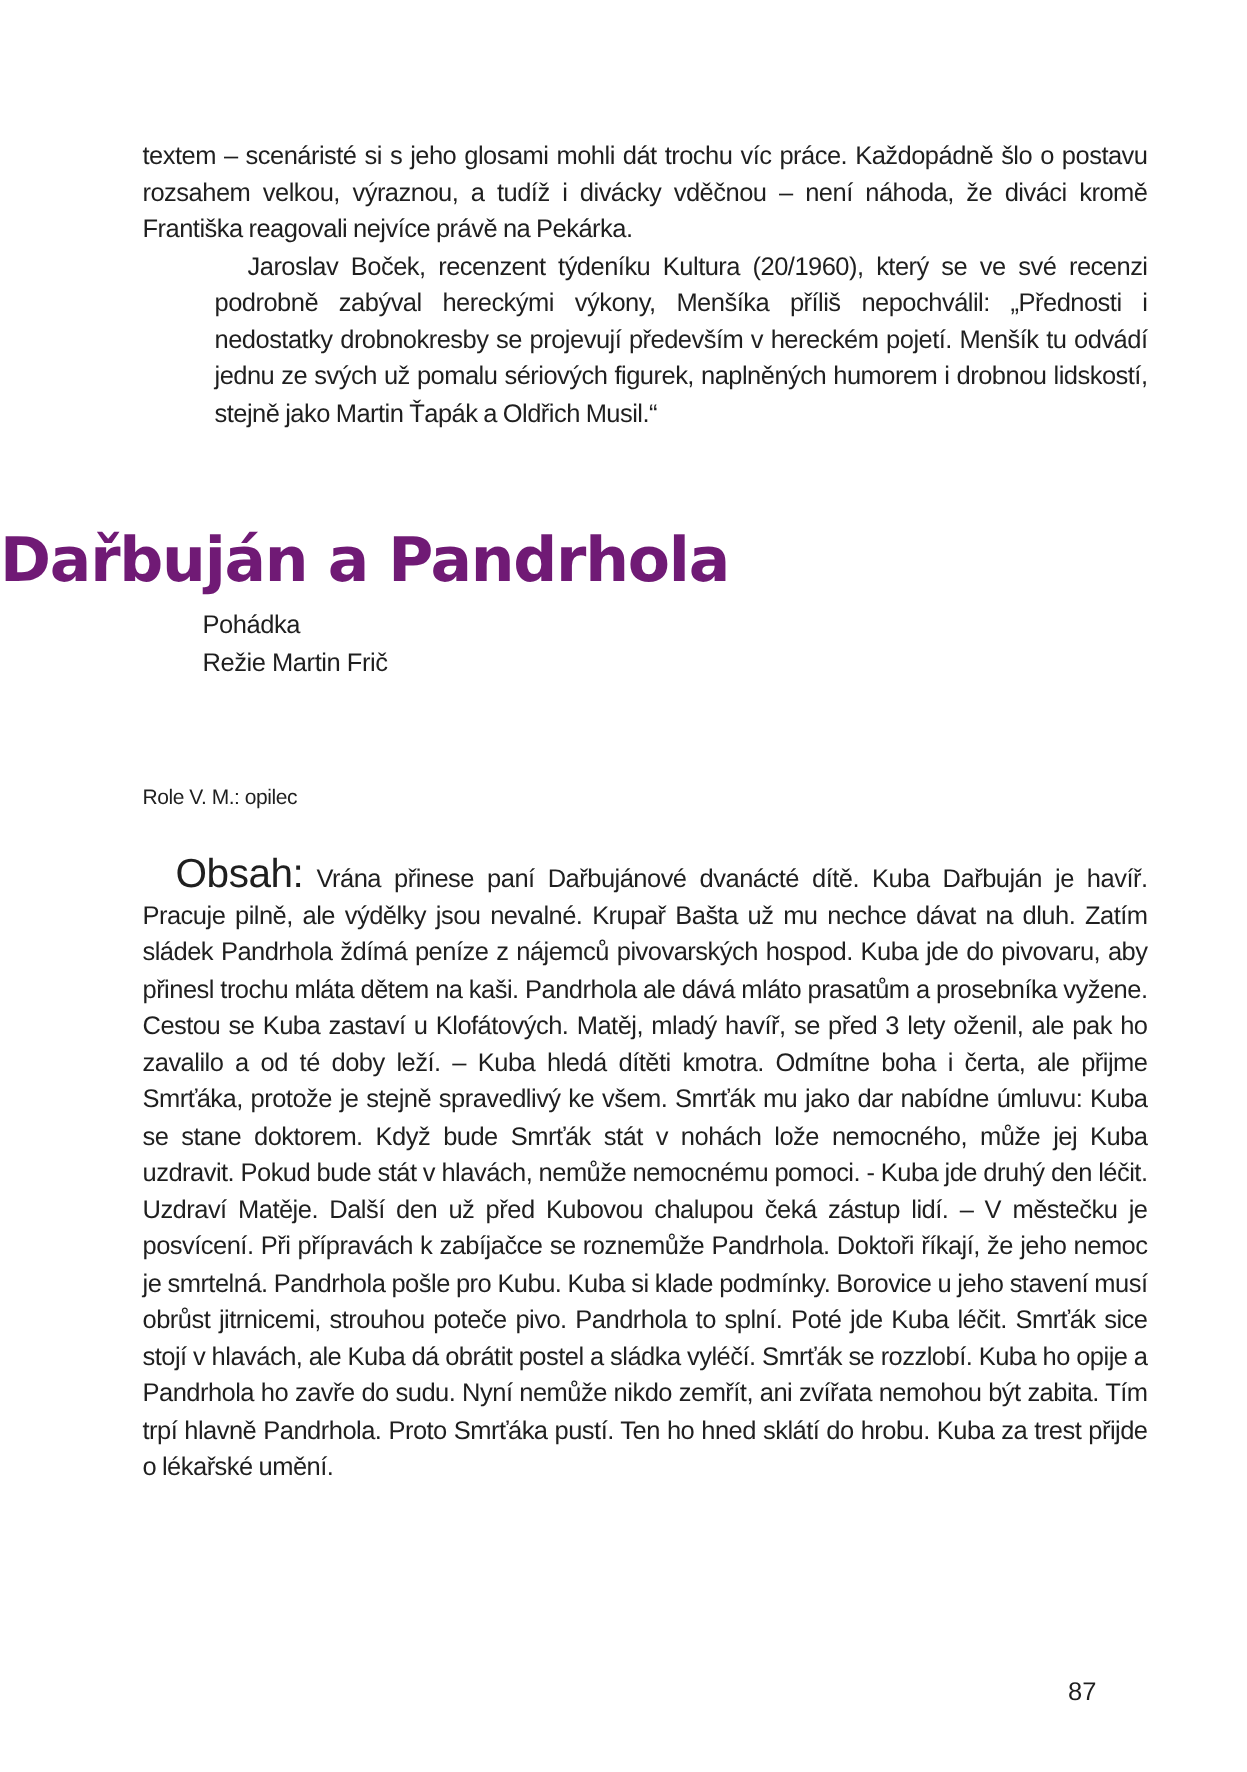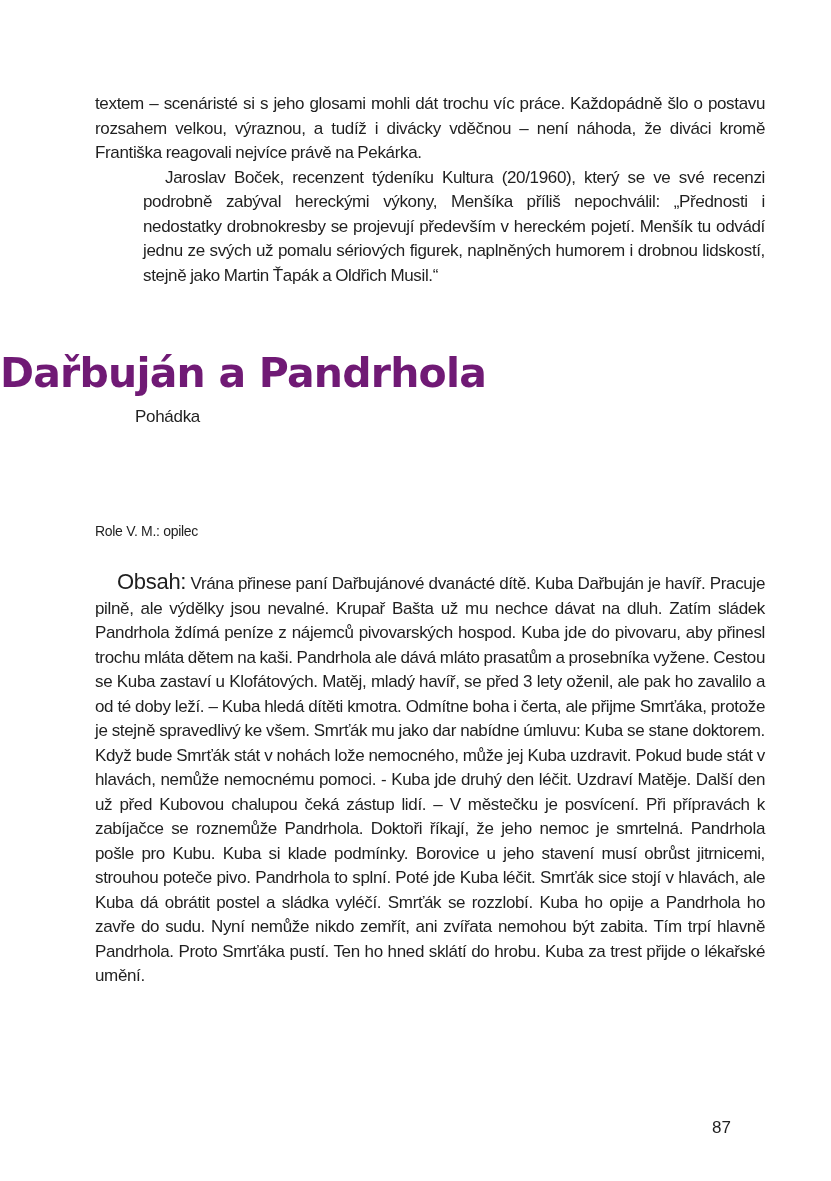--- a/index.html
+++ b/index.html
@@ -74,21 +74,21 @@
       width: 670px;
       font-size: 17px;
       line-height: 24.5px;
       text-align: justify;
       letter-spacing: -0.35px;
       word-spacing: -0.5px;
       text-indent: 22px;
       margin: 0;
     }
     .synopsis .label {
-      font-size: 22px;
+      font-size: 27px;
       letter-spacing: -0.3px;
       margin-top: 39px;
     }
     .page-number {
       position: absolute;
       left: 712px;
       top: 1116px;
       font-size: 17px;
       line-height: 24px;
       color: #1f1f1f;
@@ -99,19 +99,20 @@
 
 <div class="page">
   <p class="para">textem – scenáristé si s jeho glosami mohli dát trochu víc práce. Každopádně šlo o postavu rozsahem velkou, výraznou, a tudíž i divácky vděčnou – není náhoda, že diváci kromě Františka reagovali nejvíce právě na Pekárka.</p>
   <p class="para indent">Jaroslav Boček, recenzent týdeníku Kultura (20/1960), který se ve své recenzi podrobně zabýval hereckými výkony, Menšíka příliš nepochválil: „Přednosti i nedostatky drobnokresby se projevují především v hereckém pojetí. Menšík tu odvádí jednu ze svých už pomalu sériových figurek, naplněných humorem i drobnou lidskostí, stejně jako Martin Ťapák a Oldřich Musil.“</p>
 </div>
 
 <h1 class="chapter-title">Dařbuján a Pandrhola</h1>
 
 <div class="meta">
   <div>Pohádka</div>
+  <div>Režie Martin Frič</div>
 </div>
 
 <div class="role">Role V. M.: opilec</div>
 
 <p class="synopsis"><span class="label">Obsah:</span><span> Vrána přinese paní Dařbujánové dvanácté dítě. Kuba Dařbuján je havíř. Pracuje pilně, ale výdělky jsou nevalné. Krupař Bašta už mu nechce dávat na dluh. Zatím sládek Pandrhola ždímá peníze z nájemců pivovarských hospod. Kuba jde do pivovaru, aby přinesl trochu mláta dětem na kaši. Pandrhola ale dává mláto prasatům a prosebníka vyžene. Cestou se Kuba zastaví u Klofátových. Matěj, mladý havíř, se před 3 lety oženil, ale pak ho zavalilo a od té doby leží. – Kuba hledá dítěti kmotra. Odmítne boha i čerta, ale přijme Smrťáka, protože je stejně spravedlivý ke všem. Smrťák mu jako dar nabídne úmluvu: Kuba se stane doktorem. Když bude Smrťák stát v nohách lože nemocného, může jej Kuba uzdravit. Pokud bude stát v hlavách, nemůže nemocnému pomoci. - Kuba jde druhý den léčit. Uzdraví Matěje. Další den už před Kubovou chalupou čeká zástup lidí. – V městečku je posvícení. Při přípravách k zabíjačce se roznemůže Pandrhola. Doktoři říkají, že jeho nemoc je smrtelná. Pandrhola pošle pro Kubu. Kuba si klade podmínky. Borovice u jeho stavení musí obrůst jitrnicemi, strouhou poteče pivo. Pandrhola to splní. Poté jde Kuba léčit. Smrťák sice stojí v hlavách, ale Kuba dá obrátit postel a sládka vyléčí. Smrťák se rozzlobí. Kuba ho opije a Pandrhola ho zavře do sudu. Nyní nemůže nikdo zemřít, ani zvířata nemohou být zabita. Tím trpí hlavně Pandrhola. Proto Smrťáka pustí. Ten ho hned sklátí do hrobu. Kuba za trest přijde o lékařské umění.</span></p>
 
 <div class="page-number">87</div>
 
 </body></html>

